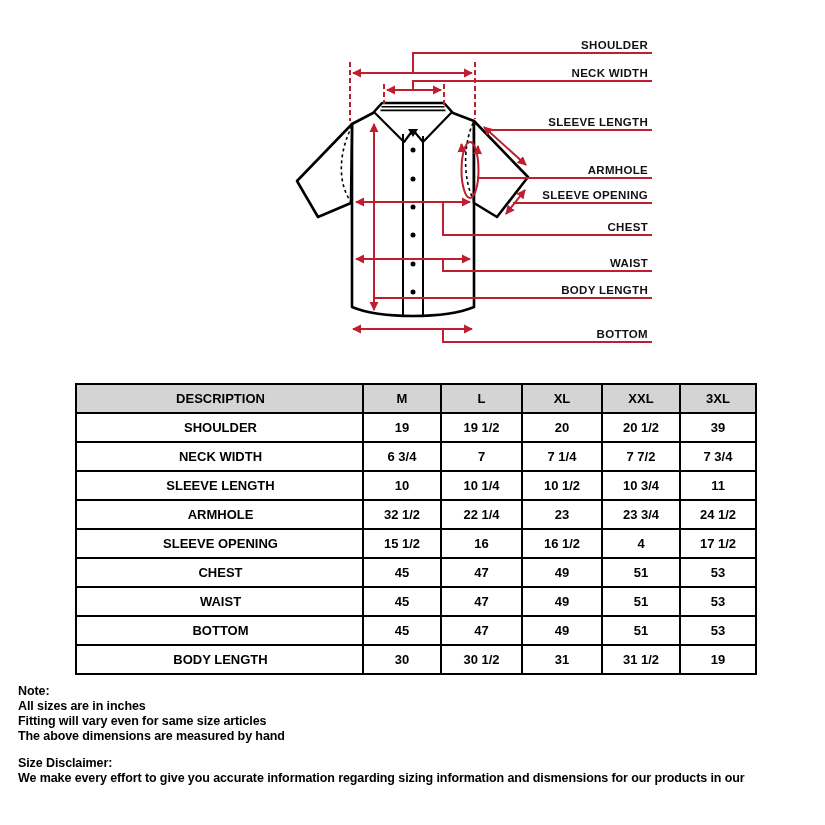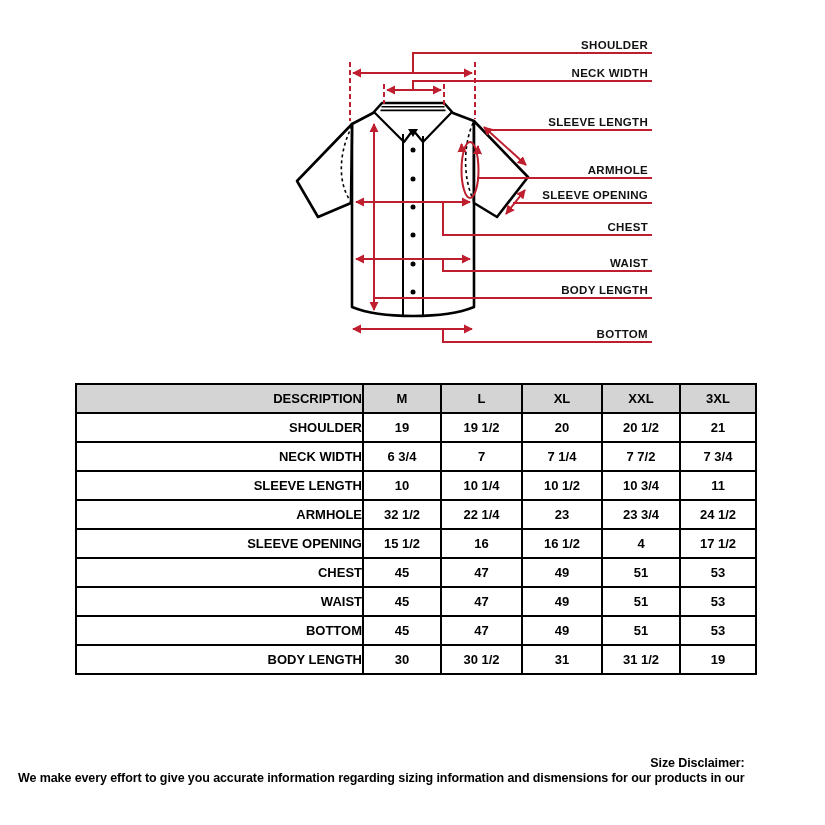--- a/index.html
+++ b/index.html
@@ -14,28 +14,28 @@
   table.size-table{
     position:absolute;left:75px;top:383px;width:680px;
     border-collapse:collapse;table-layout:fixed;
   }
   table.size-table th,table.size-table td{
     border:2px solid #000;height:29px;box-sizing:border-box;
     font-weight:bold;font-size:13px;text-align:center;padding:0;
     font-family:"Liberation Sans",sans-serif;
   }
   table.size-table th{background:#d4d4d4;}
-  table.size-table .desc{text-align:right;padding-left:2px;}
+  table.size-table .desc{text-align:center;padding-left:2px;}
   
   .notes,.disclaimer{
     position:absolute;left:18px;font-weight:bold;font-size:12.5px;line-height:15px;
     white-space:nowrap;letter-spacing:-0.1px;
   }
   .notes{top:684px;}
-  .disclaimer{top:756px;text-align:right;}
+  .disclaimer{top:756px;}
 </style>
 </head>
 <body>
 
 <div class="page">
 
   <svg class="diagram" viewBox="0 0 825 378">
     <defs>
       <marker id="arr" viewBox="0 0 10 10" refX="9" refY="5" markerWidth="4.6" markerHeight="4.6" orient="auto-start-reverse">
         <path d="M0,0 L10,5 L0,10 Z" fill="#be1e2d"></path>
@@ -153,21 +153,21 @@
           <th>3XL</th>
         </tr>
       </thead>
     <tbody>
         <tr>
           <td class="desc">SHOULDER</td>
           <td>19</td>
           <td>19 1/2</td>
           <td>20</td>
           <td>20 1/2</td>
-          <td>21</td>
+          <td>39</td>
         </tr>
         <tr>
           <td class="desc">NECK WIDTH</td>
           <td>6 3/4</td>
           <td>7</td>
           <td>7 1/4</td>
           <td>7 7/2</td>
           <td>7 3/4</td>
         </tr>
         <tr>
@@ -222,19 +222,25 @@
           <td class="desc">BODY LENGTH</td>
           <td>30</td>
           <td>30 1/2</td>
           <td>31</td>
           <td>31 1/2</td>
           <td>19</td>
         </tr>
       </tbody>
   </table>
 
+  <div class="notes">
+    <div>Note:</div>
+    <div>All sizes are in inches</div>
+    <div>Fitting will vary even for same size articles</div>
+    <div>The above dimensions are measured by hand</div>
+  </div>
 
   <div class="disclaimer">
     <div>Size Disclaimer:</div>
     <div>We make every effort to give you accurate information regarding sizing information and dismensions for our products in our</div>
   </div>
 
 </div>
 
 </body></html>

